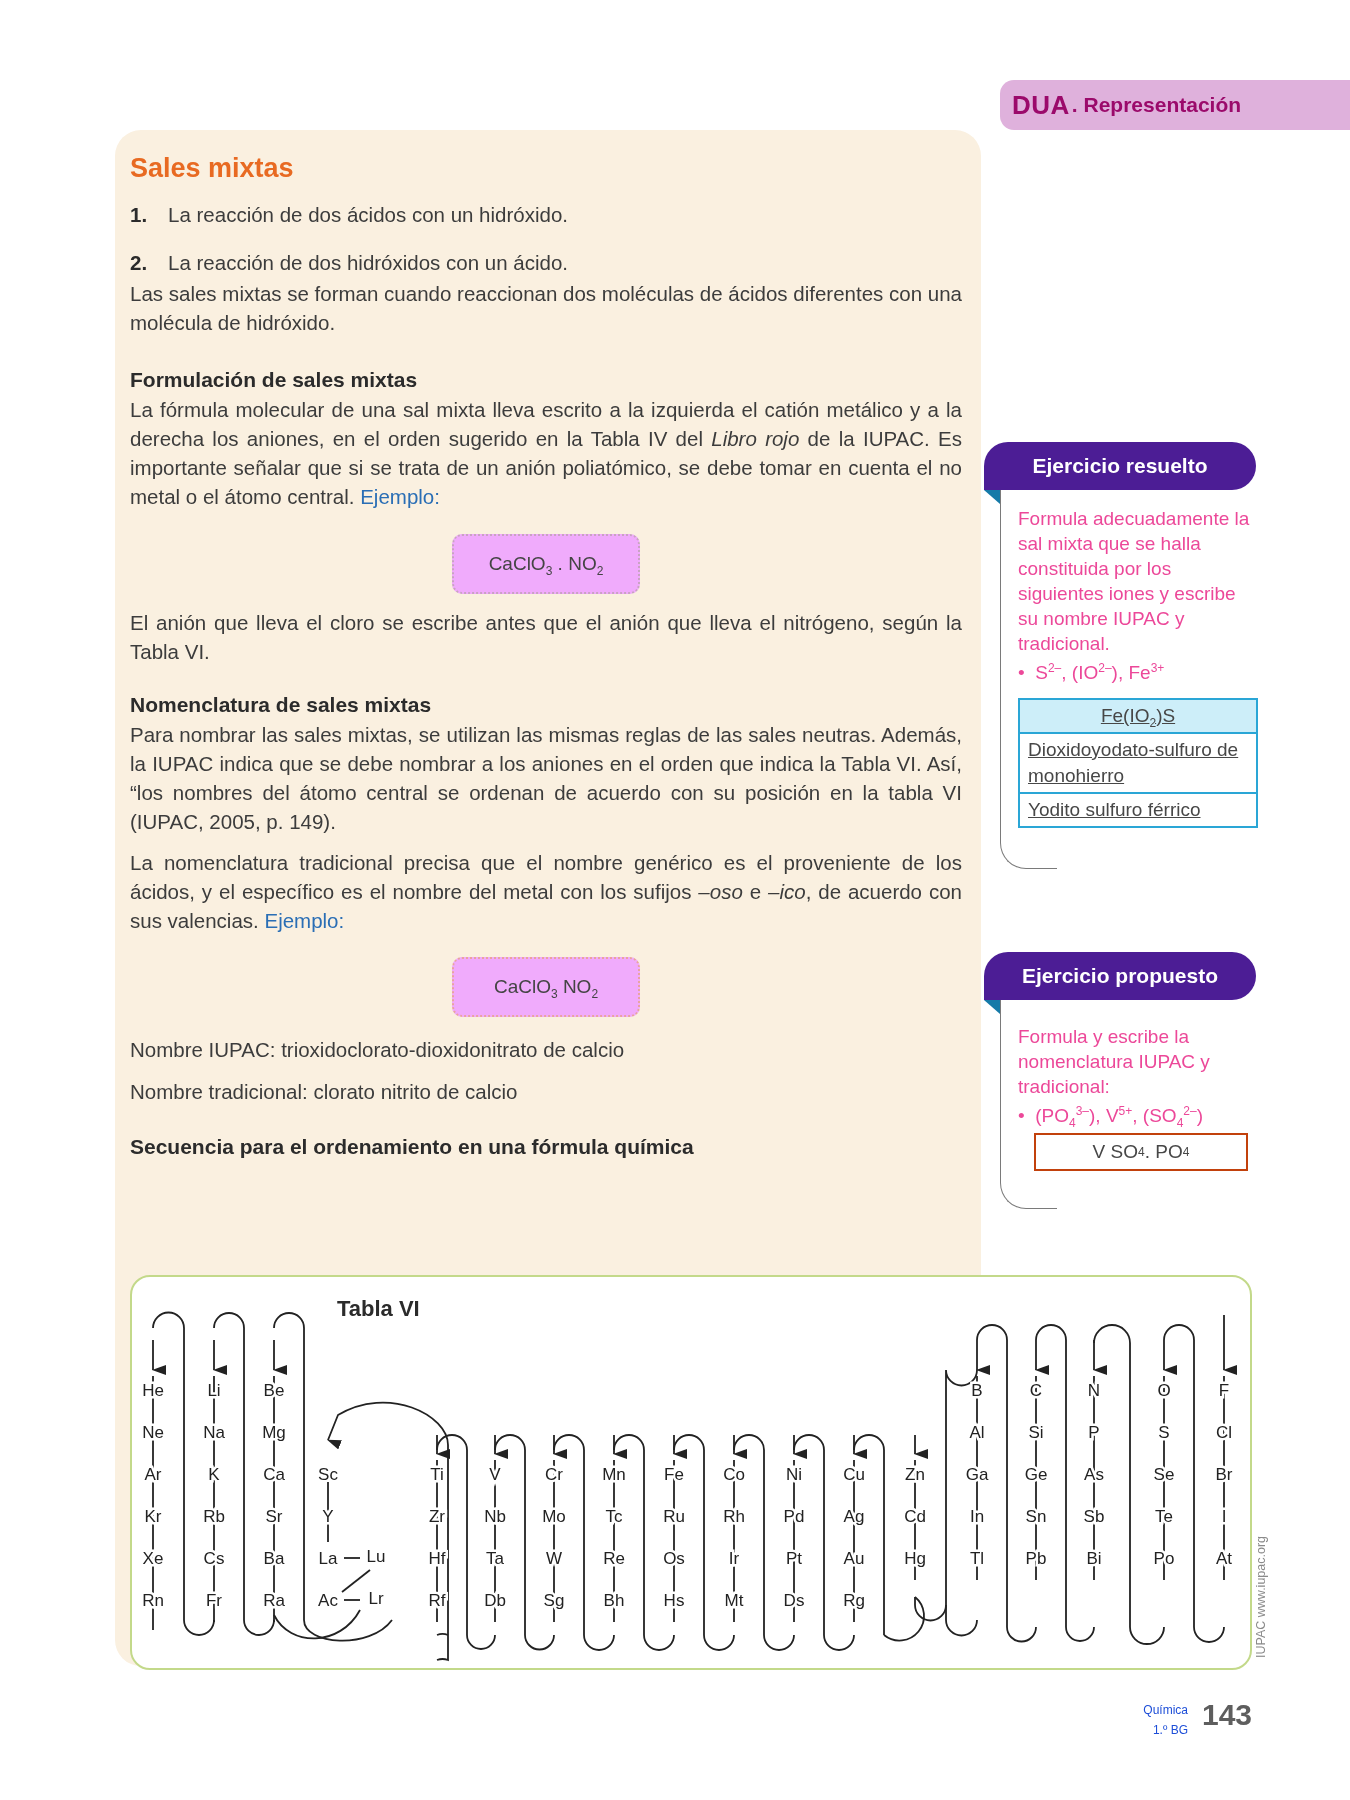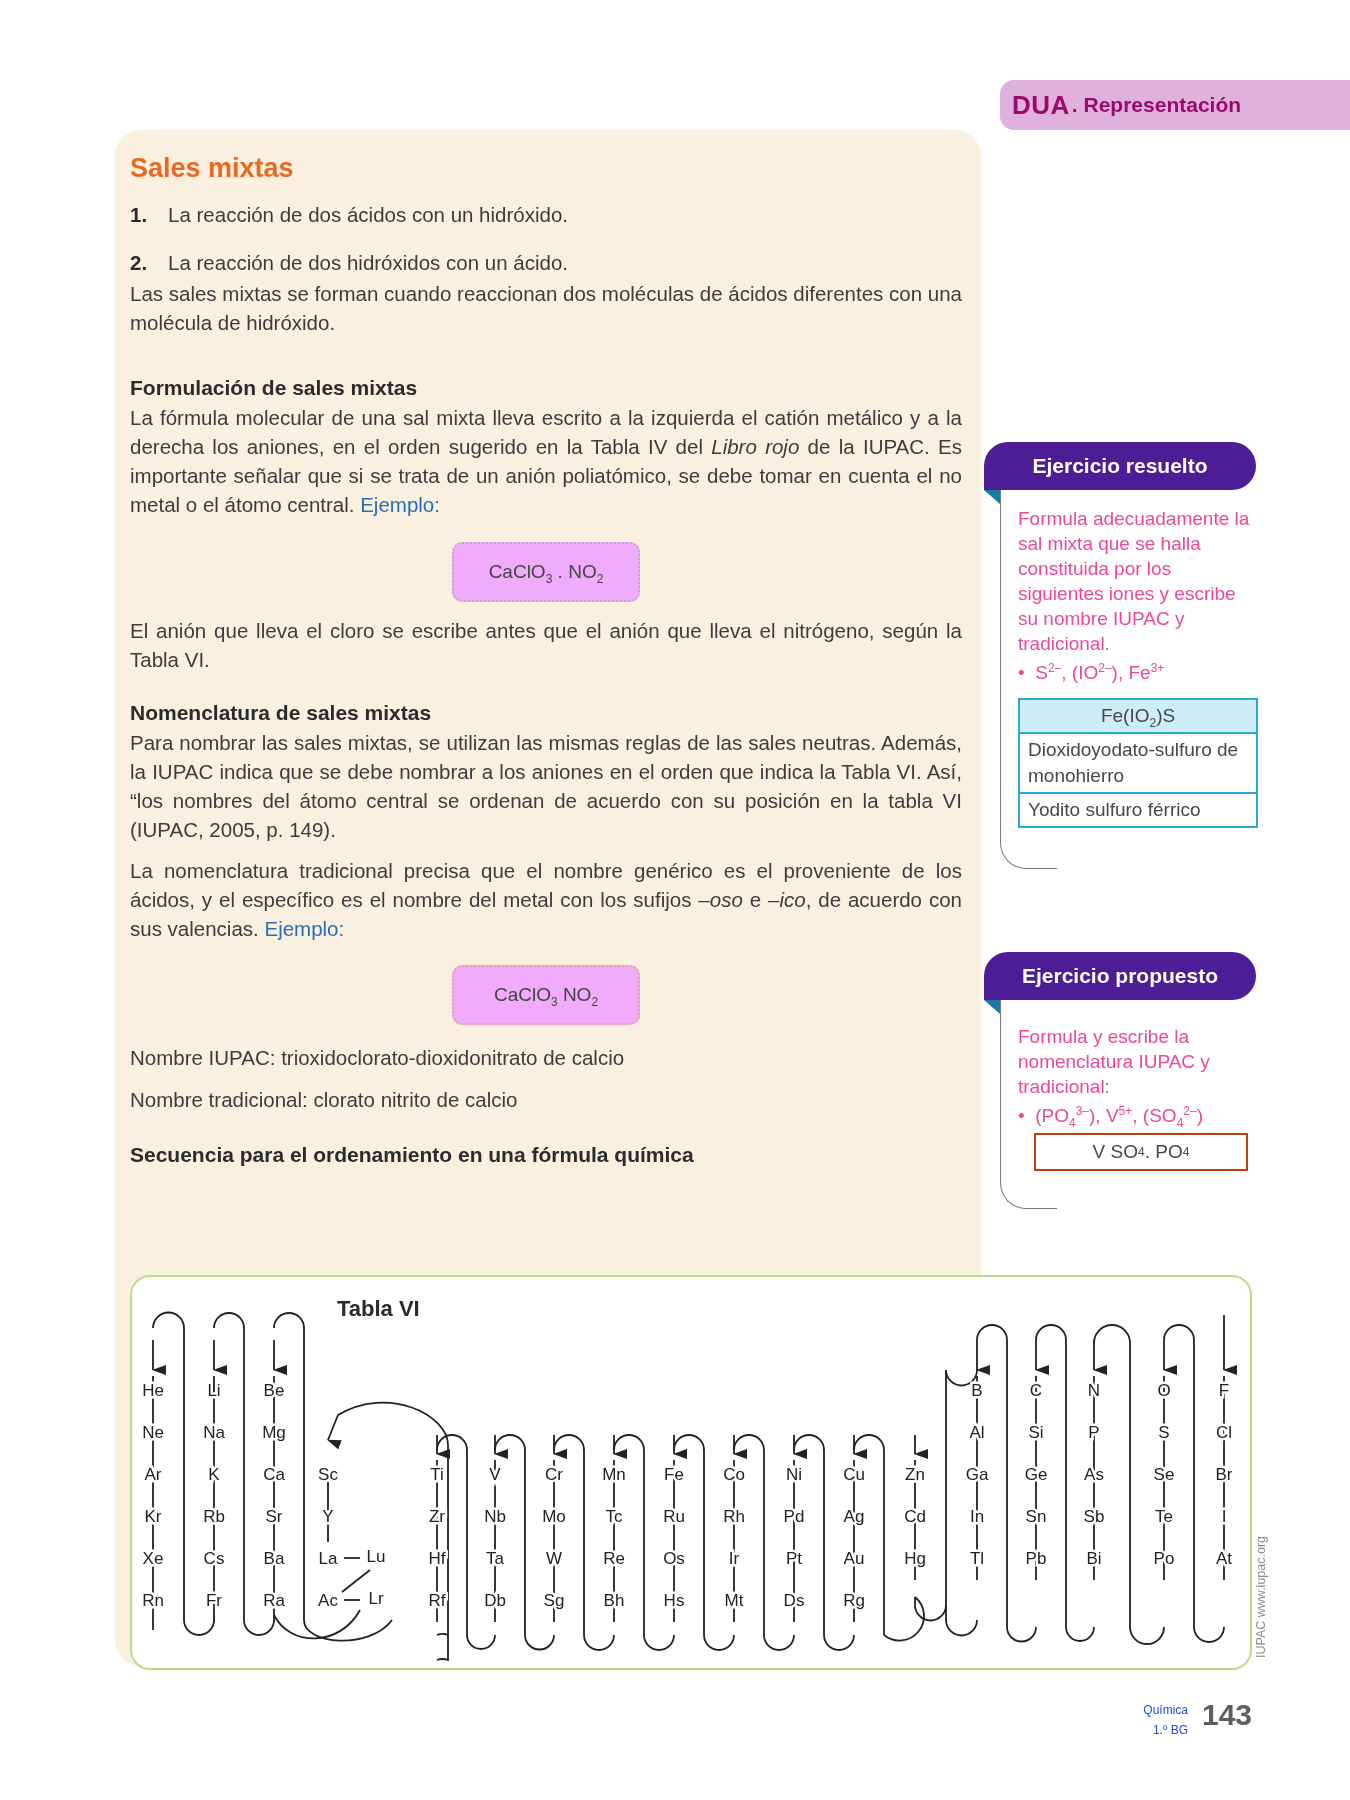--- a/index.html
+++ b/index.html
@@ -85,21 +85,21 @@
   <div class="numitem" style="margin-bottom:19px;">
     <span class="num">1.</span>
     <span>La reacción de dos ácidos con un hidróxido.</span>
   </div>
   <div class="numitem" style="margin-bottom:2px;">
     <span class="num">2.</span>
     <span>La reacción de dos hidróxidos con un ácido.</span>
   </div>
   <p class="txt">Las sales mixtas se forman cuando reaccionan dos moléculas de ácidos diferentes con una molécula de hidróxido.</p>
 
-  <h3 class="sub" style="margin-top:36px;">Formulación de sales mixtas</h3>
+  <h3 class="sub" style="margin-top:28px;">Formulación de sales mixtas</h3>
   <p class="txt">
     <span>La fórmula molecular de una sal mixta lleva escrito a la izquierda el catión metálico y a la derecha los aniones, en el orden sugerido en la Tabla IV del </span><i>Libro rojo</i><span> de la IUPAC. Es importante señalar que si se trata de un anión poliatómico, se debe tomar en cuenta el no metal o el átomo central. </span><span class="link">Ejemplo:</span>
   </p>
   <div style="height:23px;"></div>
   <div class="formula-box">
     <span><span>CaClO</span><sub>3</sub><span> . NO</span><sub>2</sub></span>
   </div>
   <p class="txt" style="margin-top:14px;">El anión que lleva el cloro se escribe antes que el anión que lleva el nitrógeno, según la Tabla VI.</p>
 
   <h3 class="sub" style="margin-top:24px;">Nomenclatura de sales mixtas</h3>
@@ -116,21 +116,21 @@
   <h3 class="sub" style="margin-top:26px;">Secuencia para el ordenamiento en una fórmula química</h3>
 </div>
 
 <div class="ej-tab" style="top:442px;">Ejercicio resuelto</div>
 <div class="ej-fold" style="top:490px;"></div>
 <div class="ej-frame" style="top:490px; height:378px;"></div>
 <div class="ej-body" style="top:506px;">
   <div>Formula adecuadamente la sal mixta que se halla constituida por los siguientes iones y escribe su nombre IUPAC y tradicional.</div>
   <div class="bullet">•&nbsp; <span>S</span><sup>2–</sup><span>, (IO</span><sup>2–</sup><span>), Fe</span><sup>3+</sup></div>
 </div>
-<table class="ans-table" style="top:698px;">
+<table class="ans-table" style="top:698px;text-decoration:underline;">
   <tbody>
       <tr class="head">
         <td><span>Fe(IO</span><sub>2</sub><span>)S</span></td>
       </tr>
   <tr>
         <td>Dioxidoyodato-sulfuro de monohierro</td>
       </tr>
   <tr>
         <td>Yodito sulfuro férrico</td>
       </tr>

